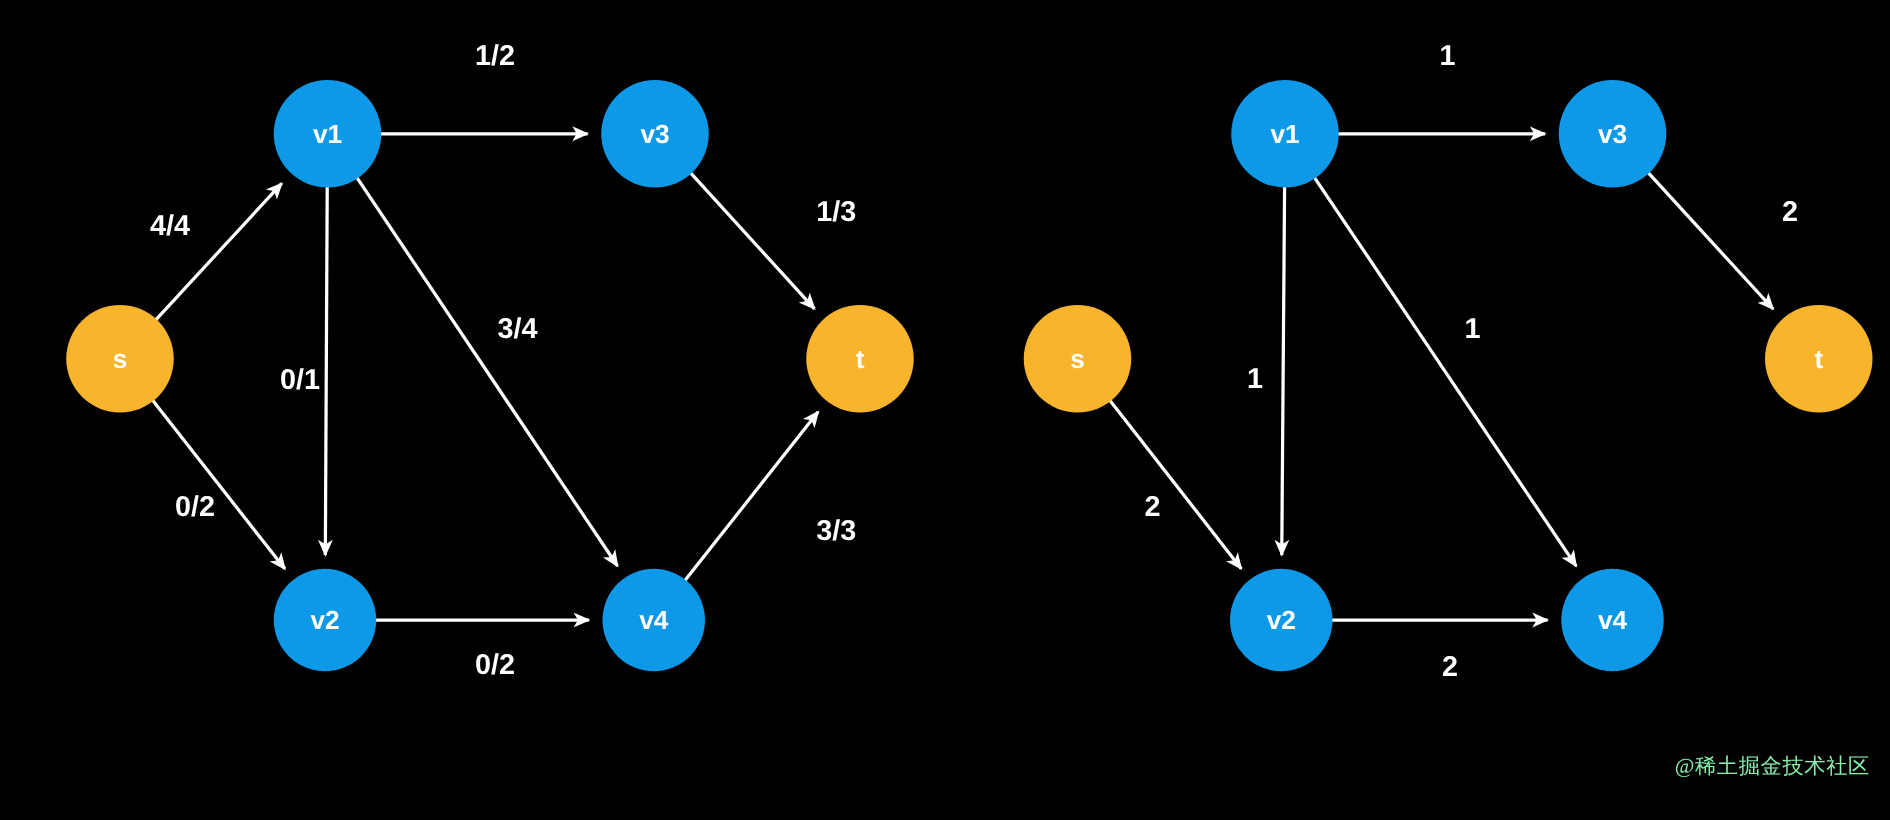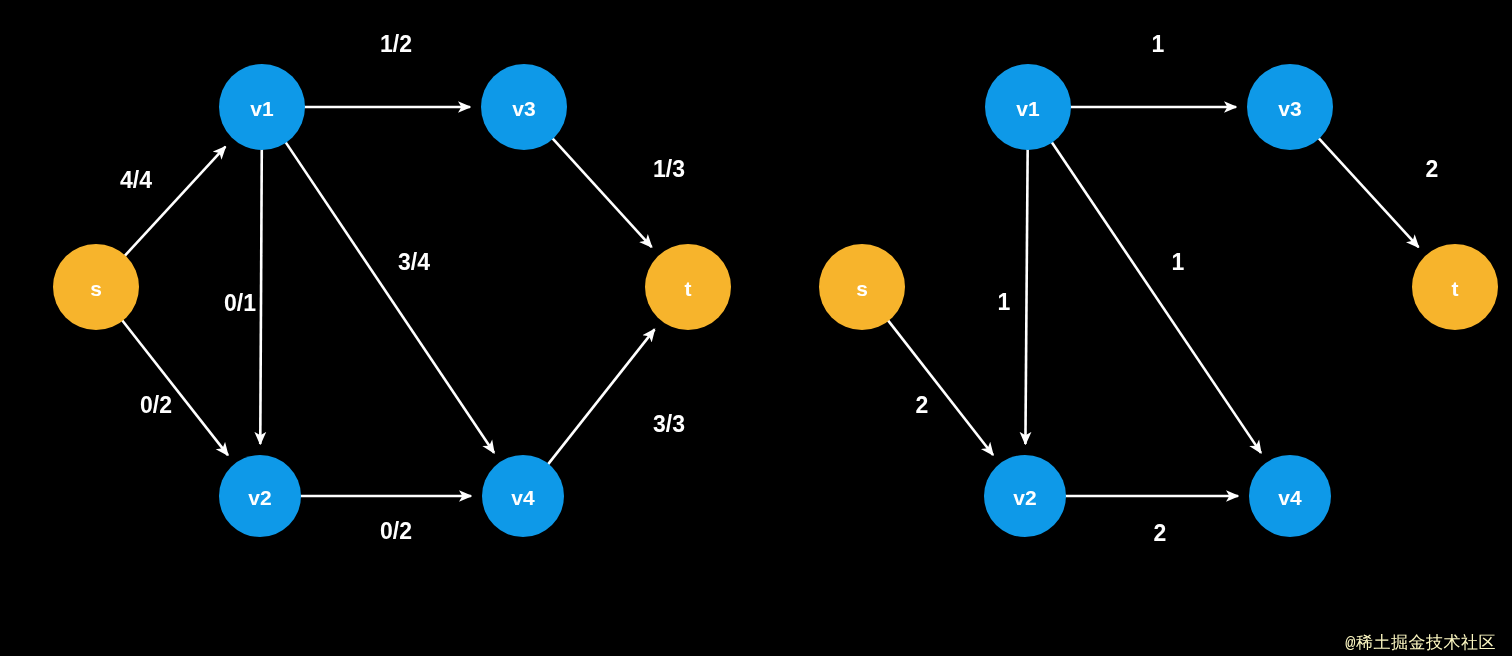--- a/index.html
+++ b/index.html
@@ -47,23 +47,23 @@
     fill: #ffffff;
     font-family: "Liberation Sans", sans-serif;
     font-size: 23px;
     font-weight: 700;
     text-anchor: middle;
     dominant-baseline: central;
   }
   .watermark {
     position: absolute;
     right: 16px;
-    bottom: 2px;
-    color: #fef9c3;
-    font-family: Liberation Mono, monospace;
+    bottom: 32px;
+    color: #86efac;
+    font-family: Liberation Serif, serif;
     font-size: 17px;
     letter-spacing: 0.5px;
     white-space: nowrap;
     user-select: none;
   }
 </style>
 </head>
 <body>
 
 <div id="canvas">

